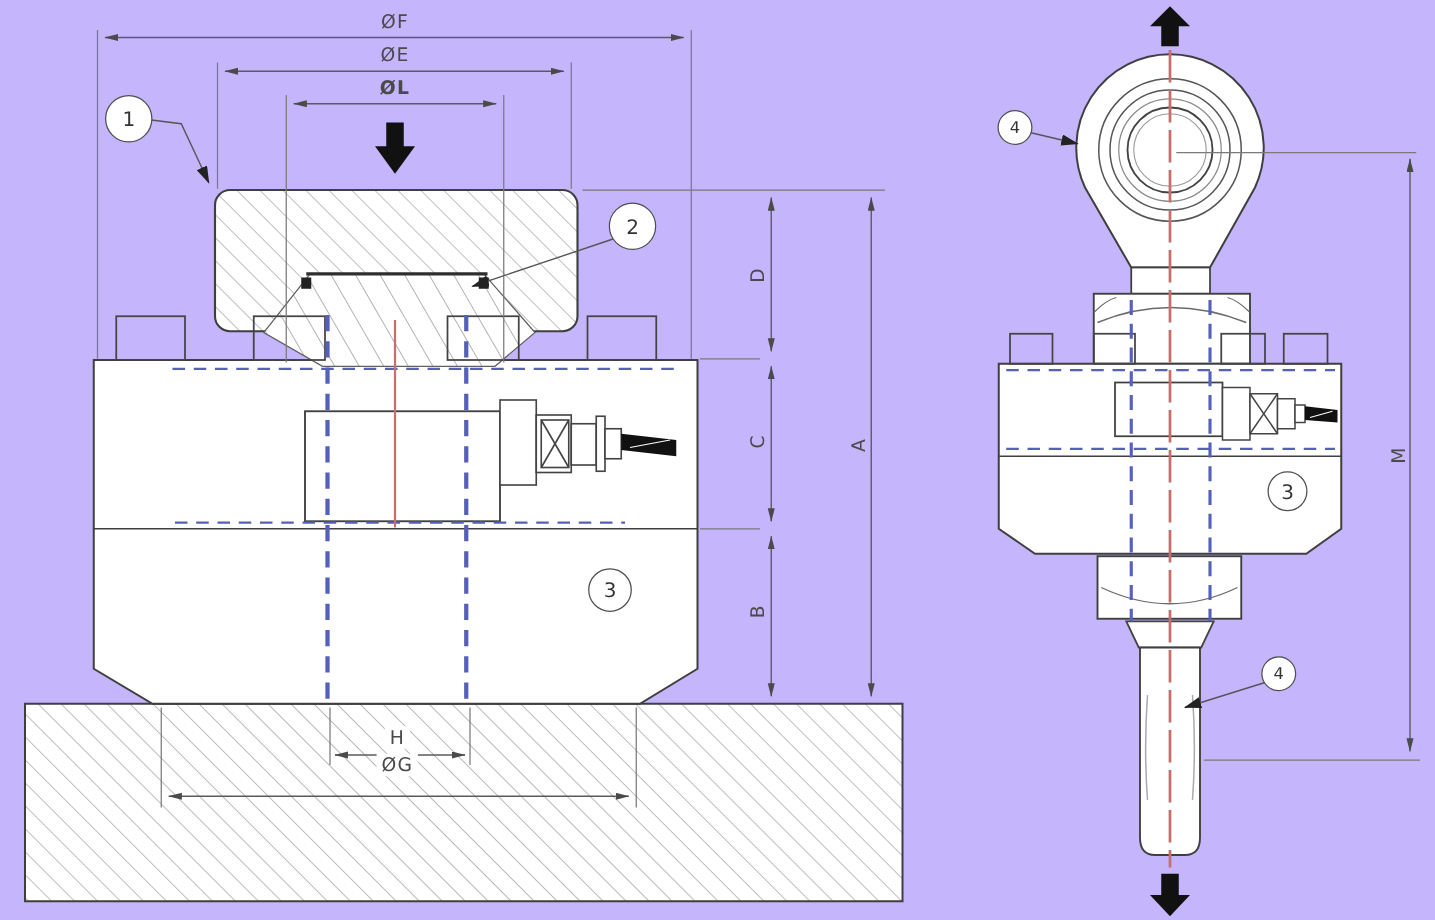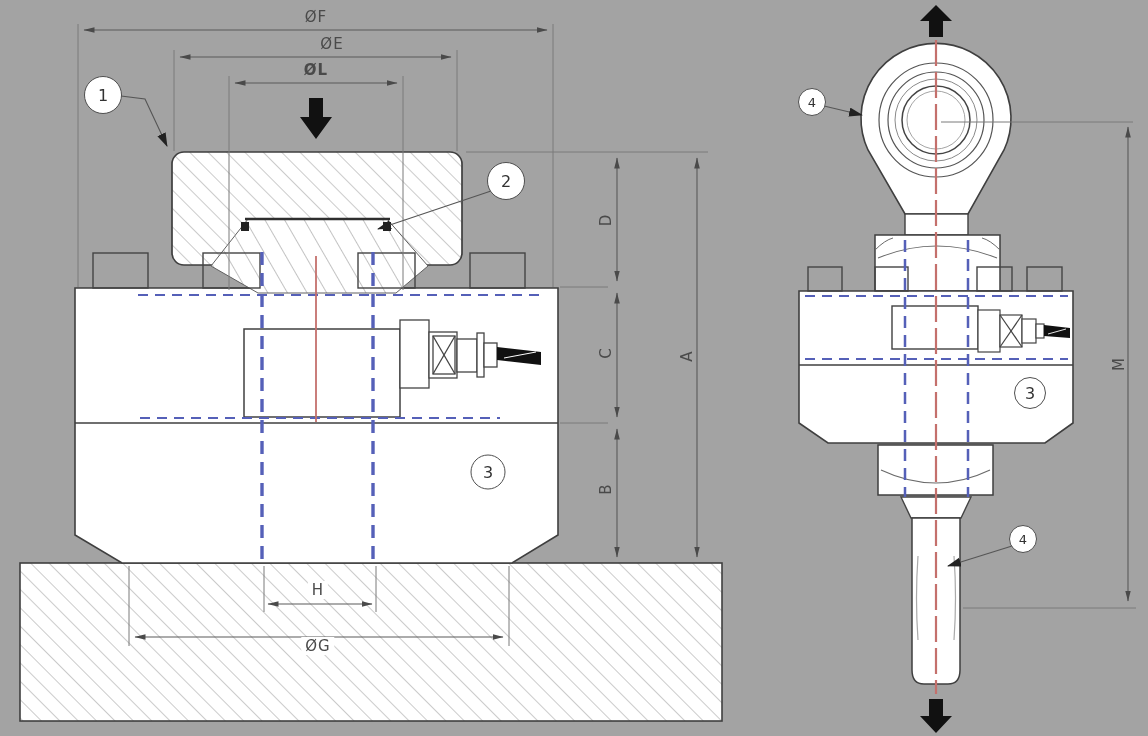--- a/index.html
+++ b/index.html
@@ -1,16 +1,16 @@
 <!DOCTYPE html>
 <html><head>
 <meta charset="utf-8">
 <style>
   html,body{margin:0;padding:0;background:#ffffff;}
-  #stage{position:relative;width:1148px;height:736px;background:#a3a3a3;overflow:hidden;
+  #stage{position:relative;width:1148px;height:736px;background:#c4b5fd;overflow:hidden;
          font-family:"DejaVu Sans",sans-serif;}
   #stage svg{position:absolute;left:0;top:0;}
   .label{position:absolute;font-size:15px;color:#4a4a4a;transform:translate(-50%,-50%);
          white-space:nowrap;letter-spacing:1px;}
   .label.onhatch{background:#fff;padding:0 4px;}
   .label.vert{transform:translate(-50%,-50%) rotate(-90deg);}
   .callout{position:absolute;border:1.6px solid #4f4f4f;border-radius:50%;background:#fff;
            display:flex;align-items:center;justify-content:center;color:#333;
            transform:translate(-50%,-50%);font-size:16px;}
   .callout.small{font-size:13px;}
@@ -206,24 +206,24 @@
     </g>
 
     <g stroke="#555" stroke-width="1.1" fill="none">
       <path d="M824,106 L862,115" marker-end="url(#leadArr)"></path>
       <path d="M1012,546 L948,566" marker-end="url(#leadArr)"></path>
     </g>
   </g>
 </svg>
 
 <div class="label" style="left:316px;top:17px;">ØF</div>
-<div class="label" style="left:332px;top:44px;">ØE</div>
+<div class="label" style="left:316px;top:44px;">ØE</div>
 <div class="label" style="left:316px;top:70px;font-weight:bold;">ØL</div>
 <div class="label onhatch" style="left:318px;top:590px;">H</div>
-<div class="label onhatch" style="left:318px;top:646px;">ØG</div>
+<div class="label onhatch" style="left:318px;top:612px;">ØG</div>
 <div class="label vert" style="left:606px;top:220px;">D</div>
 <div class="label vert" style="left:606px;top:353px;">C</div>
 <div class="label vert" style="left:606px;top:489px;">B</div>
 <div class="label vert" style="left:687px;top:356px;">A</div>
 <div class="label vert" style="left:1119px;top:364px;">M</div>
 
 <div class="callout" style="left:103px;top:95px;width:36px;height:36px;">1</div>
 <div class="callout" style="left:506px;top:181px;width:36px;height:36px;">2</div>
 <div class="callout" style="left:488px;top:472px;width:33px;height:33px;">3</div>
 <div class="callout" style="left:1030px;top:393px;width:30px;height:30px;">3</div>

